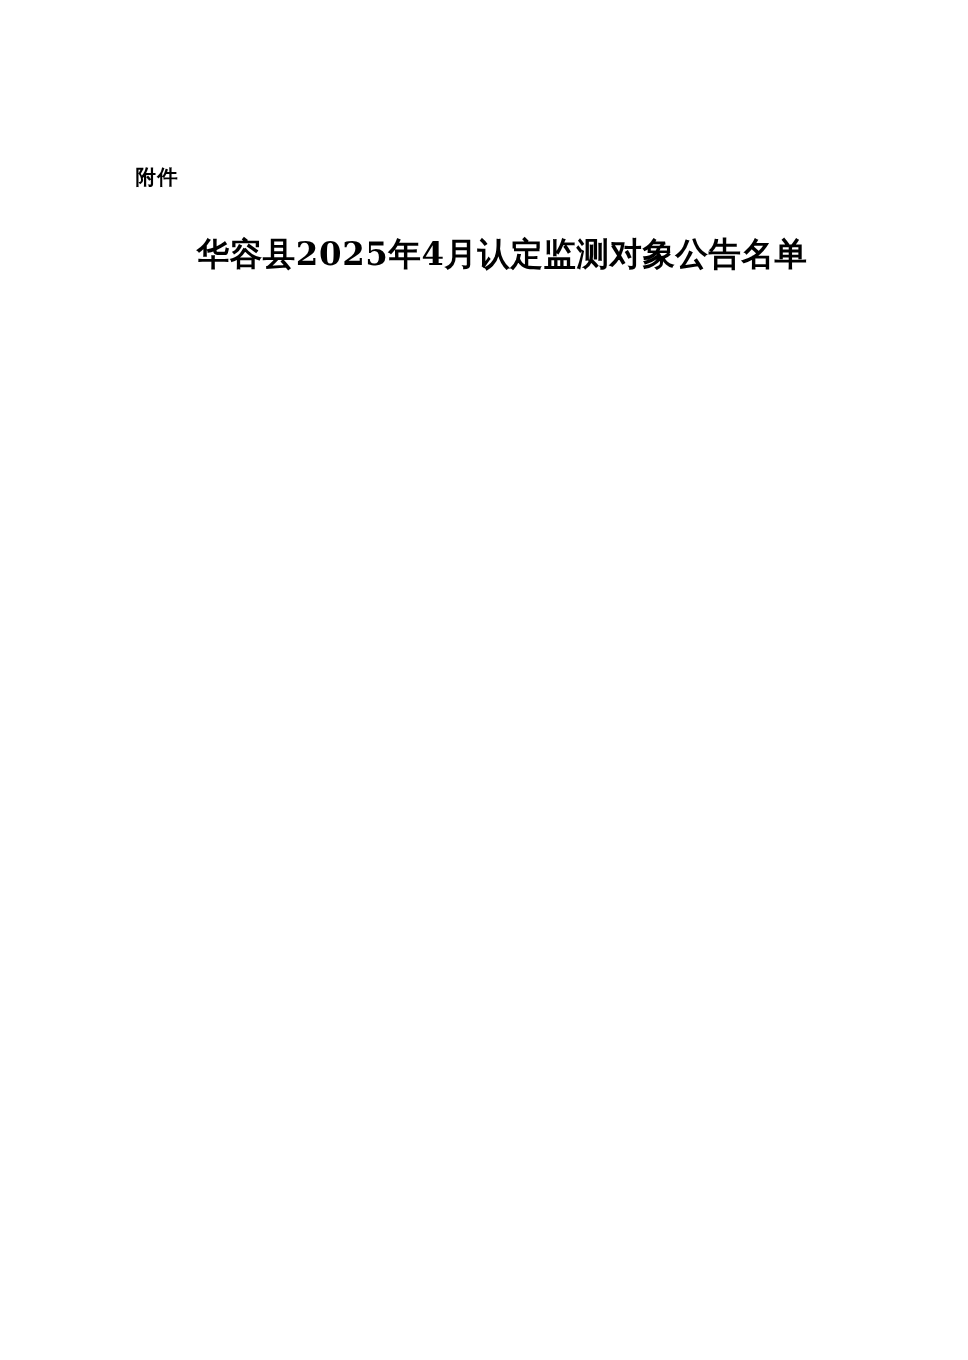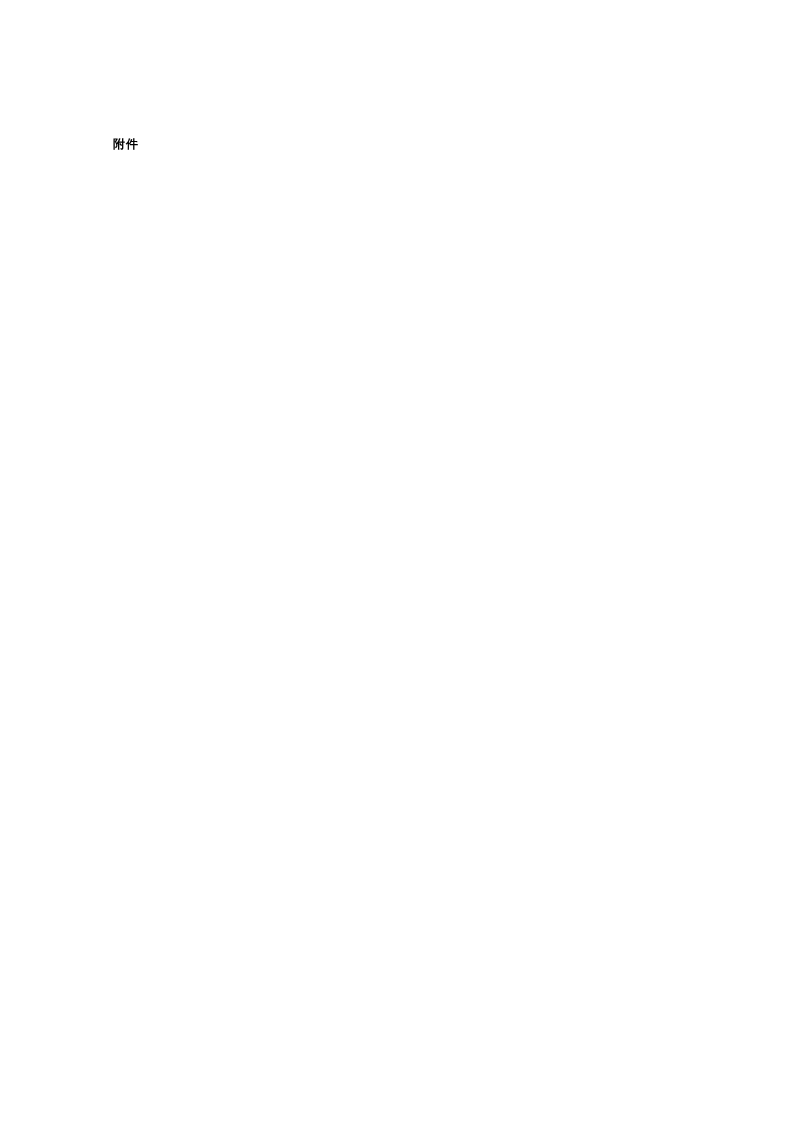--- a/index.html
+++ b/index.html
@@ -21,21 +21,21 @@
     left: 0;
     width: 807px;
     height: 1133px;
     background: #ffffff;
   }
   .attachment-label {
     position: absolute;
     left: 113px;
     top: 136px;
     font-family: "DejaVu Sans", "Liberation Sans", sans-serif;
-    font-size: 12px;
+    font-size: 17px;
     font-weight: 700;
     letter-spacing: 1px;
     color: #000000;
     white-space: nowrap;
   }
   .doc-title {
     position: absolute;
     left: 0;
     right: 0;
     top: 194px;
@@ -92,15 +92,16 @@
   .col-4 { width: 124px; }
   .col-5 { width: 113px; }
 </style>
 </head>
 <body>
 
 <div class="page">
 
   <div class="attachment-label">附件</div>
 
+  <div class="doc-title">华容县2025年4月认定监测对象公告名单</div>
 
 
 </div>
 
 </body></html>

